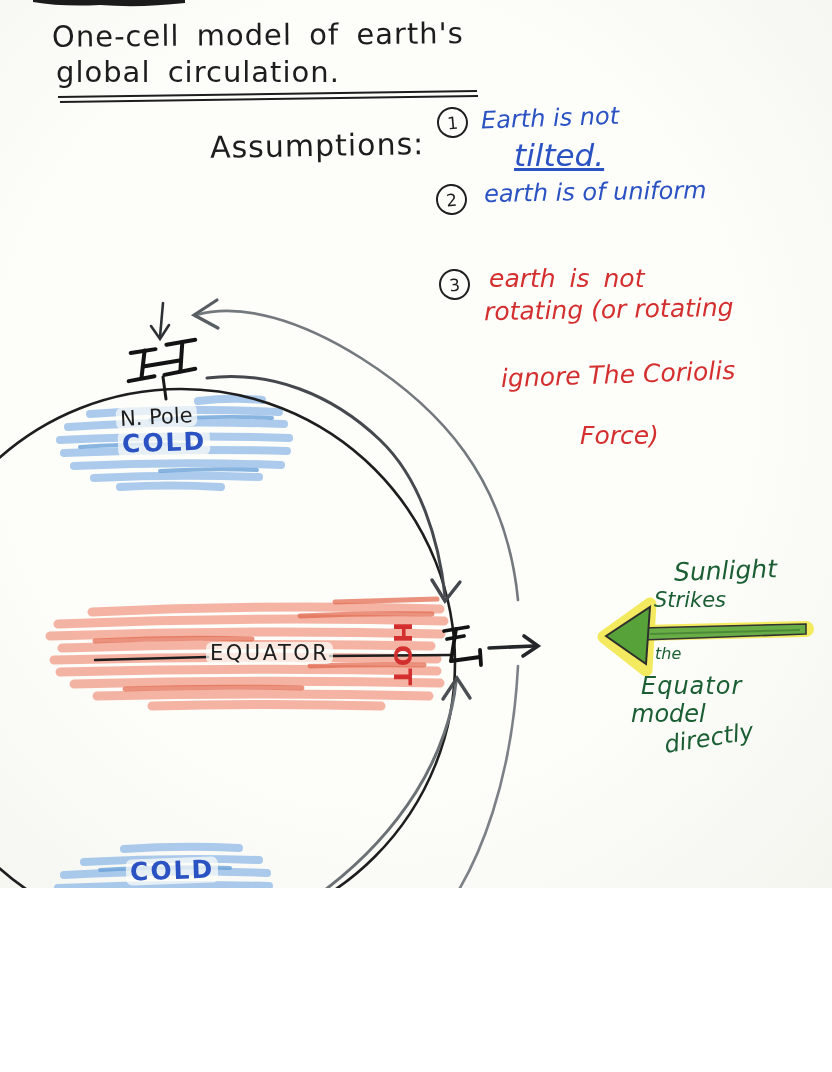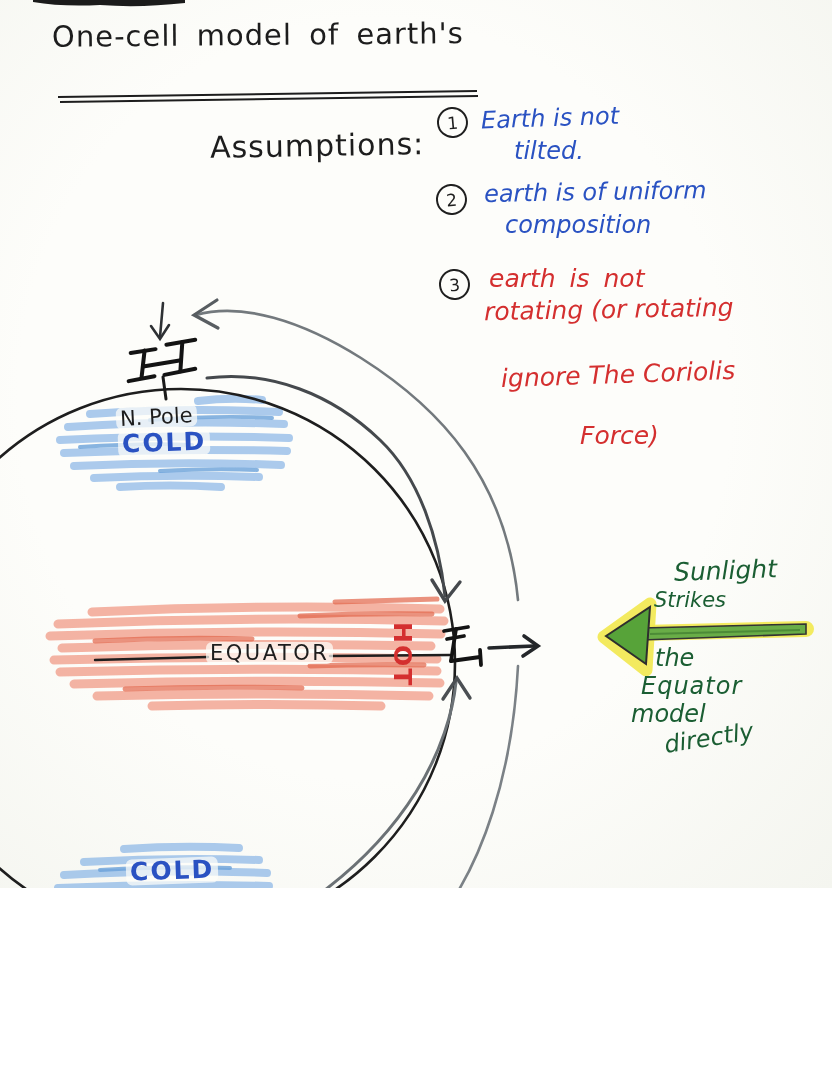--- a/index.html
+++ b/index.html
@@ -157,46 +157,46 @@
     <g>
       <path d="M642,633 L806,629" stroke="#f2e94f" stroke-width="16" stroke-linecap="round" fill="none" opacity="0.9"></path>
       <polygon points="604,637 650,604 646,670" fill="#f2e94f" stroke="#f2e94f" stroke-width="13" stroke-linejoin="round" opacity="0.9"></polygon>
       <polygon points="806,624 642,628 642,640 806,634" fill="#69ad47" stroke="#333333" stroke-width="1.6"></polygon>
       <polygon points="606,636 650,607 646,664" fill="#57a339" stroke="#2e2e2e" stroke-width="2"></polygon>
       <path d="M650,634 L800,630" stroke="#34702a" stroke-width="2" opacity="0.55" fill="none"></path>
     </g>
   </svg>
 
   <div class="t print" style="left:52px;top:20px;font-size:29px;letter-spacing:1px;word-spacing:7px;transform:rotate(-0.5deg);">One-cell model of earth's</div>
+  <div class="t print" style="left:56px;top:57px;font-size:29px;letter-spacing:1px;word-spacing:7px;">global circulation.</div>
 
   <div class="t print" style="left:210px;top:130px;font-size:30px;letter-spacing:1px;transform:rotate(-1deg);">Assumptions:</div>
 
   <div class="cnum" style="left:437px;top:107px;">1</div>
   <div class="t hw blue" style="left:481px;top:106px;font-size:24px;transform:rotate(-2deg);">Earth is not</div>
-  <div class="t hw blue" style="left:514px;top:139px;font-size:24px;">tilted.</div>
+  <div class="t hw blue" style="left:514px;top:139px;font-size:31px;text-decoration:underline;">tilted.</div>
 
   <div class="cnum" style="left:436px;top:184px;">2</div>
   <div class="t hw blue" style="left:484px;top:180px;font-size:24px;transform:rotate(-1deg);">earth is of uniform</div>
-  <div class="t hw blue" style="left:505px;top:213px;font-size:24px;">composition</div>
 
   <div class="cnum" style="left:439px;top:269px;">3</div>
   <div class="t hw red" style="left:489px;top:266px;font-size:25px;word-spacing:6px;">earth is not</div>
   <div class="t hw red" style="left:484px;top:297px;font-size:25px;transform:rotate(-1deg);">rotating (or rotating</div>
   <div class="t hw red" style="left:501px;top:362px;font-size:25px;transform:rotate(-2deg);">ignore The Coriolis</div>
   <div class="t hw red" style="left:580px;top:395px;font-size:25px;margin-top:28px;">Force)</div>
 
   <div class="t print halo" style="left:116px;top:406px;font-size:21px;transform:rotate(-3deg);">N. Pole</div>
   <div class="t print halo blue" style="left:118px;top:430px;font-size:25px;font-weight:bold;letter-spacing:2px;transform:rotate(-2deg);">COLD</div>
 
   <div class="t print halo" style="left:206px;top:642px;font-size:21px;letter-spacing:2.5px;">EQUATOR</div>
   <div class="t print red" style="left:415px;top:622px;font-size:25px;font-weight:bold;letter-spacing:2px;transform:rotate(90deg);transform-origin:top left;">HOT</div>
 
   <div class="t print halo blue" style="left:126px;top:858px;font-size:25px;font-weight:bold;letter-spacing:2px;transform:rotate(-2deg);">COLD</div>
   <div class="t print halo" style="left:120px;top:892px;font-size:22px;transform:rotate(-2deg);">S. Pole</div>
 
   <div class="t hw green" style="left:674px;top:558px;font-size:25px;transform:rotate(-2deg);">Sunlight</div>
   <div class="t hw green" style="left:654px;top:589px;font-size:21px;">Strikes</div>
-  <div class="t hw green" style="left:655px;top:646px;font-size:24px;">the</div>
+  <div class="t hw green" style="left:655px;top:646px;font-size:16px;">the</div>
   <div class="t hw green" style="left:641px;top:674px;font-size:24px;letter-spacing:1px;">Equator</div>
   <div class="t hw green" style="left:631px;top:702px;font-size:24px;">model</div>
   <div class="t hw green" style="left:664px;top:726px;font-size:24px;transform:rotate(-9deg);">directly</div>
 
 </div>
 
 </body></html>

